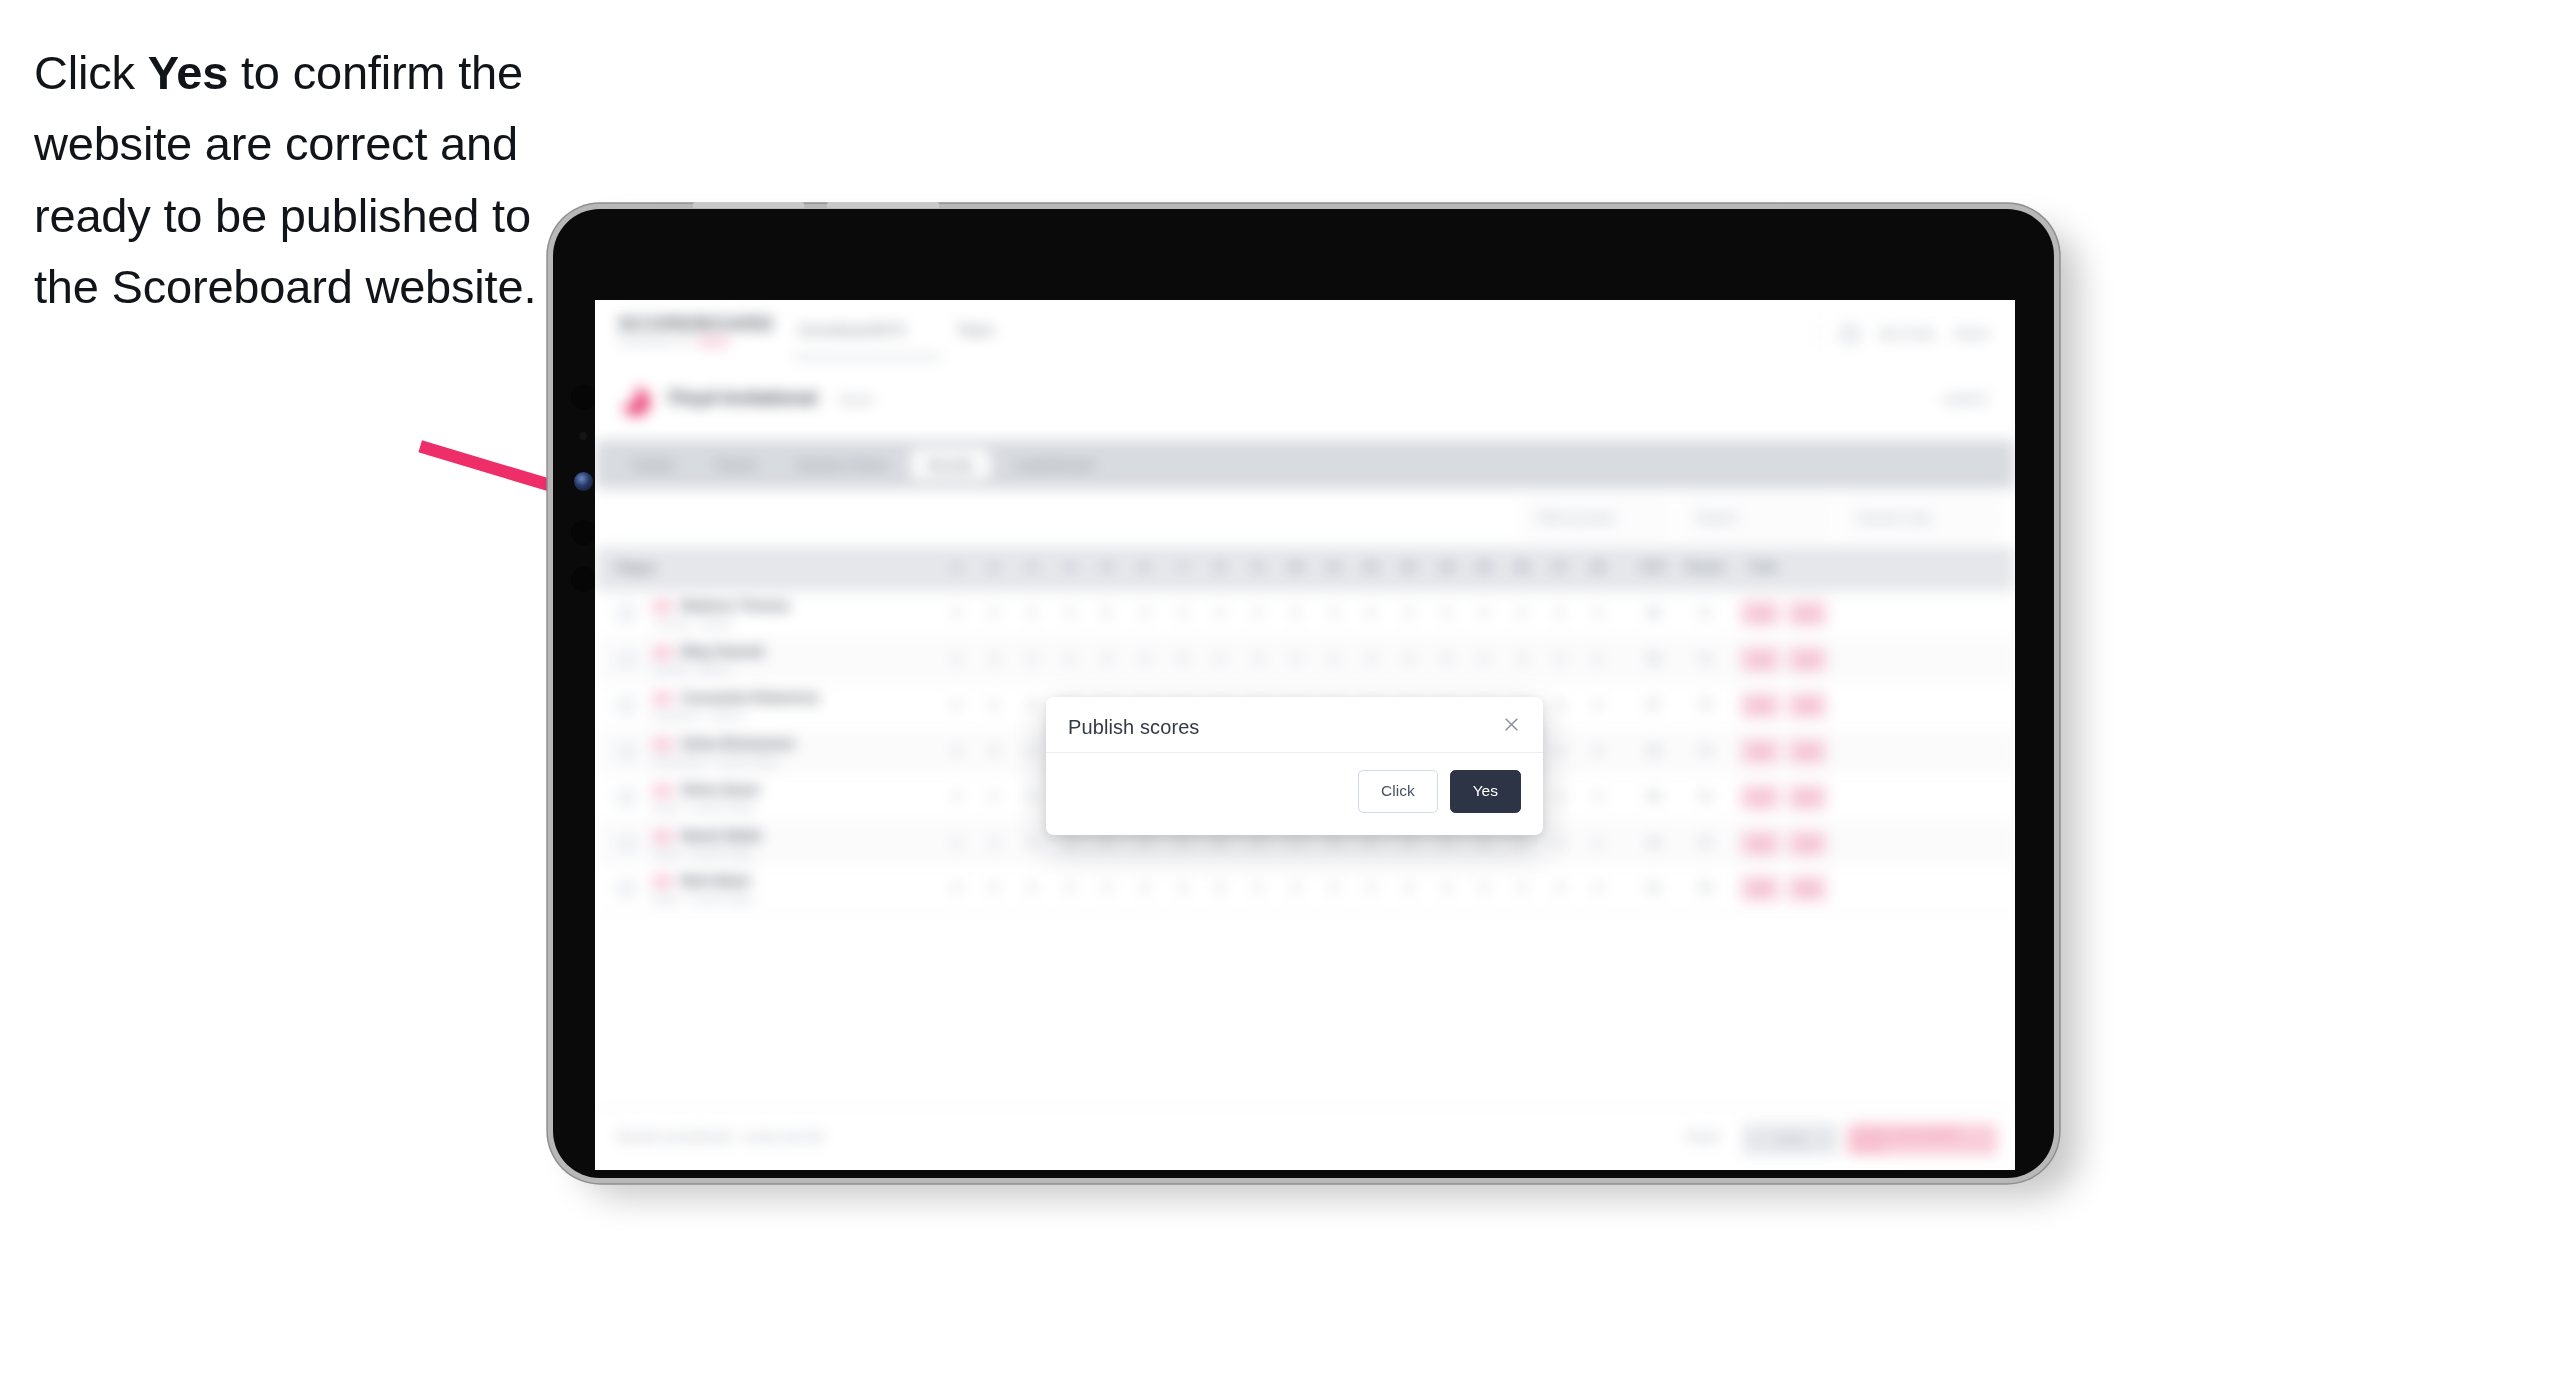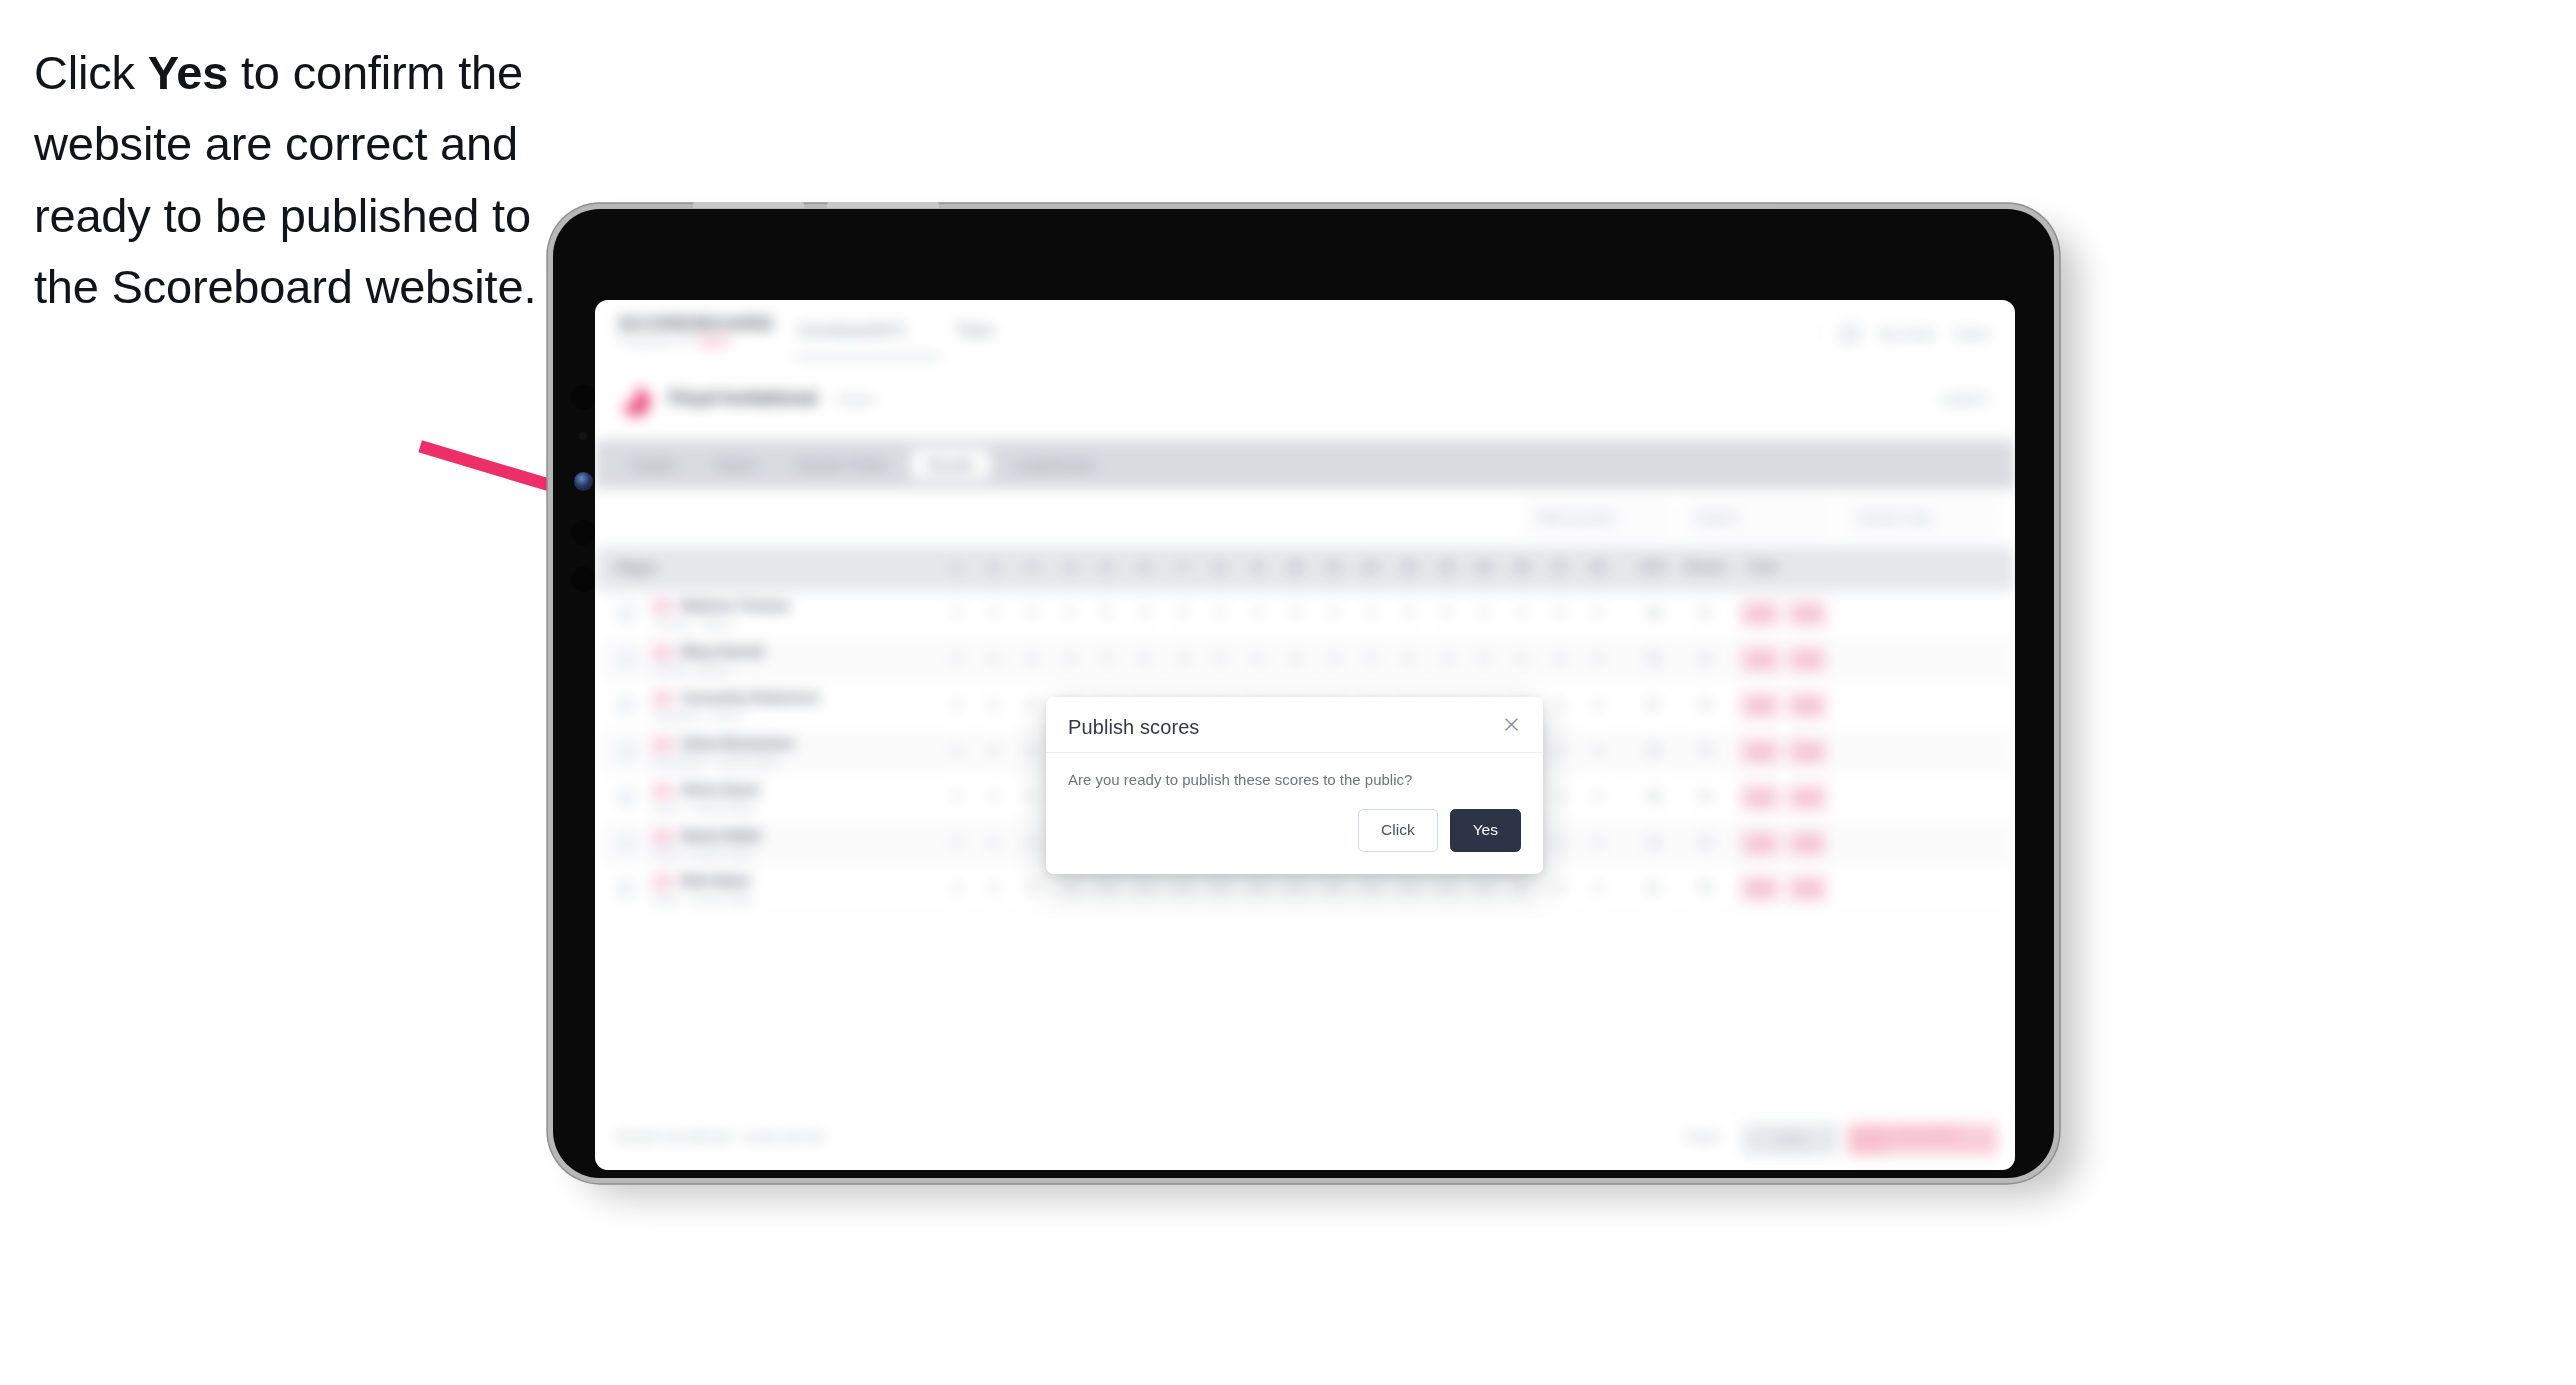--- a/index.html
+++ b/index.html
@@ -32,21 +32,21 @@
   .sensor{position:absolute;left:18px;border-radius:50%;background:#060606;}
   .s1{top:176px;width:25px;height:25px;}
   .s2{top:223px;width:8.1px;height:8.1px;left:26px;background:#141414;}
   .s3{top:263px;width:19px;height:19px;left:21.4px;background:radial-gradient(circle at 40% 35%,#6a86c6 0%,#273a66 45%,#0b1020 100%);}
   .s4{top:311px;width:25px;height:25px;}
   .s5{top:358px;width:25px;height:25px;}
 
   
   .screen{
     position:absolute;left:42px;top:0px;width:1420px;height:870px;
-    top:91px;background:#ffffff;overflow:hidden;border-radius:13px;
+    top:91px;background:#ffffff;overflow:hidden;
   }
 
   
   .app{
     position:absolute;inset:0;background:#ffffff;
     filter:blur(6.7px);
     opacity:.92;
   }
 
   
@@ -430,23 +430,20 @@
       <div class="modal">
         <div class="modal-head">
           <div class="modal-title">Publish scores</div>
           <div class="modal-close">
             <svg width="19" height="19" viewBox="0 0 26 26" aria-hidden="true">
               <line x1="5" y1="5" x2="21" y2="21" stroke="#8a909b" stroke-width="2"></line>
               <line x1="21" y1="5" x2="5" y2="21" stroke="#8a909b" stroke-width="2"></line>
             </svg>
           </div>
         </div>
-        <div class="modal-body">
-          <div class="modal-text">Are you ready to publish these scores to the public?</div>
-        </div>
         <div class="modal-foot">
           <div class="btn btn-cancel">Click</div>
           <div class="btn btn-yes">Yes</div>
         </div>
       </div>
     </div>
 
   </div>
 </div>
 

